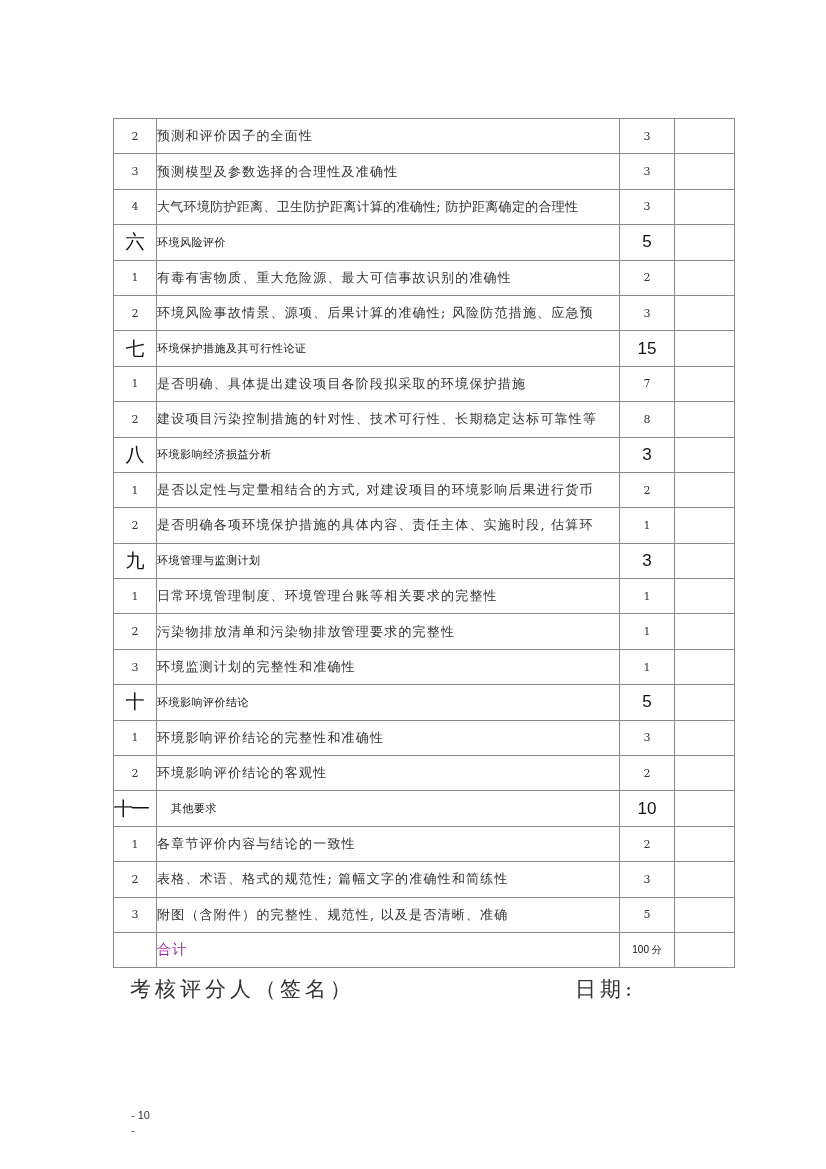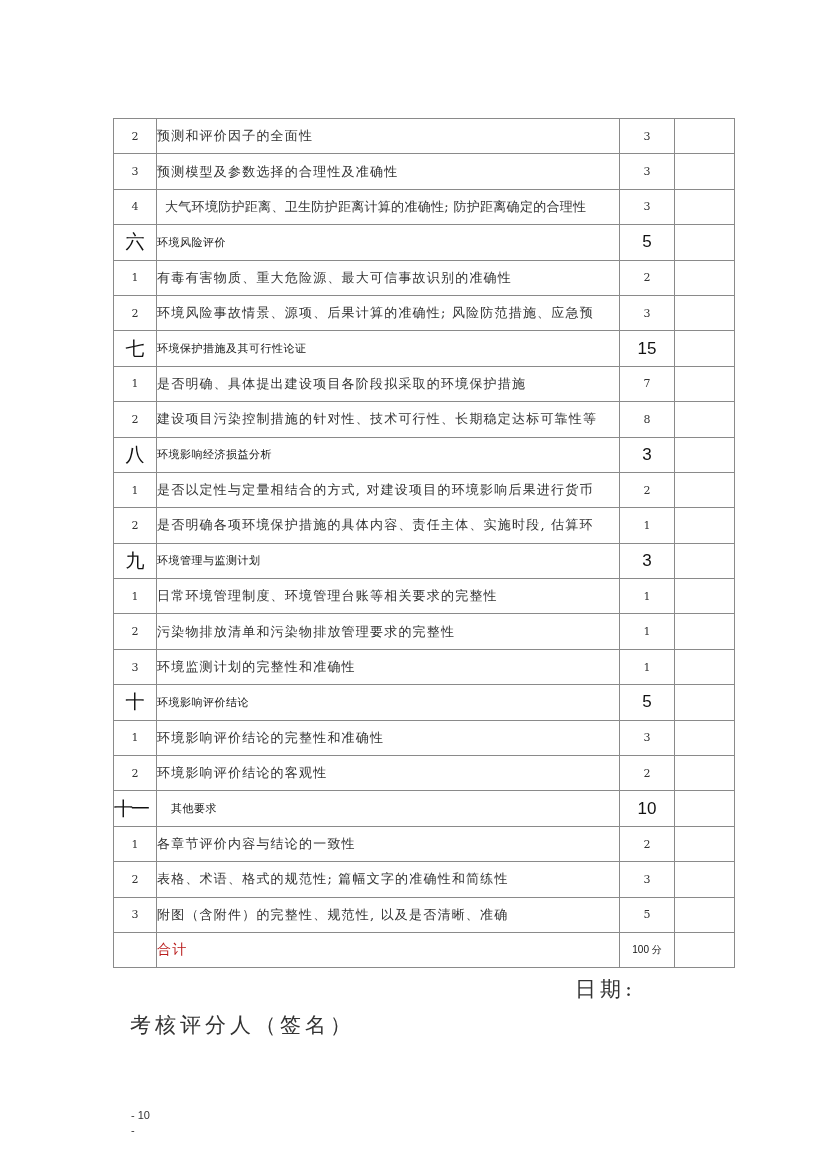--- a/index.html
+++ b/index.html
@@ -3,30 +3,30 @@
 <meta charset="utf-8">
 <style>
   html, body { margin:0; padding:0; background:#ffffff; }
   body { width:826px; height:1169px; position:relative; overflow:hidden; font-family:"DejaVu Serif", serif; color:#222; }
   .page { position:absolute; left:0; top:0; width:826px; height:1169px; background:#fff; }
   table.score { position:absolute; left:113px; top:118px; border-collapse:collapse; table-layout:fixed; width:621px; }
   table.score td { border:1px solid #8a8a8a; height:34.4px; padding:0; vertical-align:middle; }
   col.c-no { width:43px; } col.c-item { width:463px; } col.c-score { width:55px; } col.c-blank { width:60px; }
   td.no { text-align:center; font-size:11px; font-family:"DejaVu Serif", serif; color:#333; }
   td.item { font-size:13px; padding-left:9px; white-space:nowrap; overflow:hidden; color:#333; letter-spacing:1.2px; font-family:"DejaVu Serif", serif; }
-  td.item.tight { padding-left:8px; letter-spacing:0.3px; }
+  td.item.tight { padding-left:0; letter-spacing:0.3px; }
   td.score-v { text-align:center; font-size:11px; color:#333; font-family:"DejaVu Serif", serif; }
   tr.section td.no { font-size:19px; font-family:"DejaVu Sans", sans-serif; color:#111; }
   tr.section td.item { font-size:11px; font-family:"DejaVu Sans", sans-serif; color:#111; letter-spacing:0.5px; }
   tr.section td.score-v { font-size:17px; font-family:"Liberation Sans", sans-serif; color:#111; }
   tr.section td.no.wide { text-align:left; padding-left:0; letter-spacing:-2px; }
   tr.section td.item.wide { padding-left:14px; }
-  tr.total td.item { font-size:14px; font-family:"DejaVu Sans", sans-serif; color:#b91c1c; }
+  tr.total td.item { font-size:14px; font-family:"DejaVu Sans", sans-serif; color:#a21caf; }
   tr.total td.score-v { font-size:10px; font-family:"Liberation Sans", sans-serif; color:#111; }
-  .sign { position:absolute; left:130px; top:1011px; font-size:21px; color:#333; letter-spacing:4px; font-family:"DejaVu Serif", serif; }
+  .sign { position:absolute; left:130px; top:975px; font-size:21px; color:#333; letter-spacing:4px; font-family:"DejaVu Serif", serif; }
   .date { position:absolute; left:575px; top:975px; font-size:21px; color:#333; letter-spacing:4px; font-family:"DejaVu Serif", serif;text-align:right; }
   .pageno { position:absolute; left:131px; top:1081px; font-size:11px; color:#333; font-family:"Liberation Sans", sans-serif; line-height:15px;margin-top:27px; }
 </style>
 </head>
 <body>
 
 <div class="page">
   <table class="score">
     <colgroup>
         <col class="c-no">

